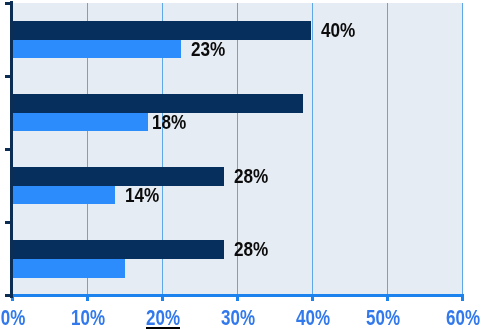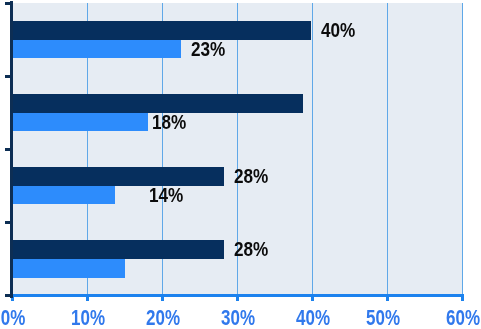--- a/index.html
+++ b/index.html
@@ -63,21 +63,21 @@
       <div class="bar" style="left: 12px; top: 94.125px; width: 291px; height: 18.6px; background: rgb(6, 47, 94);"></div>
       <div class="bar" style="left: 12px; top: 112.725px; width: 135.75px; height: 18.6px; background: rgb(45, 140, 252);"></div>
       <div class="vlabel" style="left: 152px; top: 112.725px;">
         <i style="color: rgb(10, 10, 10);">18%</i>
       </div>
       <div class="bar" style="left: 12px; top: 167.25px; width: 211.5px; height: 18.6px; background: rgb(6, 47, 94);"></div>
       <div class="vlabel" style="left: 233.5px; top: 167.25px;">
         <i style="color: rgb(10, 10, 10);">28%</i>
       </div>
       <div class="bar" style="left: 12px; top: 185.85px; width: 102.75px; height: 18.6px; background: rgb(45, 140, 252);"></div>
-      <div class="vlabel" style="left: 124.75px; top: 185.85px; margin-left: 24px;">
+      <div class="vlabel" style="left: 124.75px; top: 185.85px;">
         <i style="color: rgb(10, 10, 10);">14%</i>
       </div>
       <div class="bar" style="left: 12px; top: 240.375px; width: 211.5px; height: 18.6px; background: rgb(6, 47, 94);"></div>
       <div class="vlabel" style="left: 233.5px; top: 240.375px;">
         <i style="color: rgb(10, 10, 10);">28%</i>
       </div>
       <div class="bar" style="left: 12px; top: 258.975px; width: 112.5px; height: 18.6px; background: rgb(45, 140, 252);"></div>
     </div>
 
   <div class="xaxis"></div>
@@ -90,21 +90,21 @@
       <div class="xtick" style="left: 385.5px; background: rgb(28, 130, 238);"></div>
       <div class="xtick" style="left: 460.5px; background: rgb(28, 130, 238);"></div>
     </div>
   <div class="xlabels">
       <div class="xlabel" style="left: -27.3px;">
         <i style="color: rgb(47, 120, 236);">0%</i>
       </div>
       <div class="xlabel" style="left: 47.7px;">
         <i style="color: rgb(47, 120, 236);">10%</i>
       </div>
-      <div class="xlabel" style="left: 122.7px;">
+      <div class="xlabel" style="left: 122.7px; text-decoration: underline;">
         <i style="color: rgb(47, 120, 236);">20%</i>
       </div>
       <div class="xlabel" style="left: 197.7px;">
         <i style="color: rgb(47, 120, 236);">30%</i>
       </div>
       <div class="xlabel" style="left: 272.7px;">
         <i style="color: rgb(47, 120, 236);">40%</i>
       </div>
       <div class="xlabel" style="left: 343px;">
         <i style="color: rgb(47, 120, 236);">50%</i>

